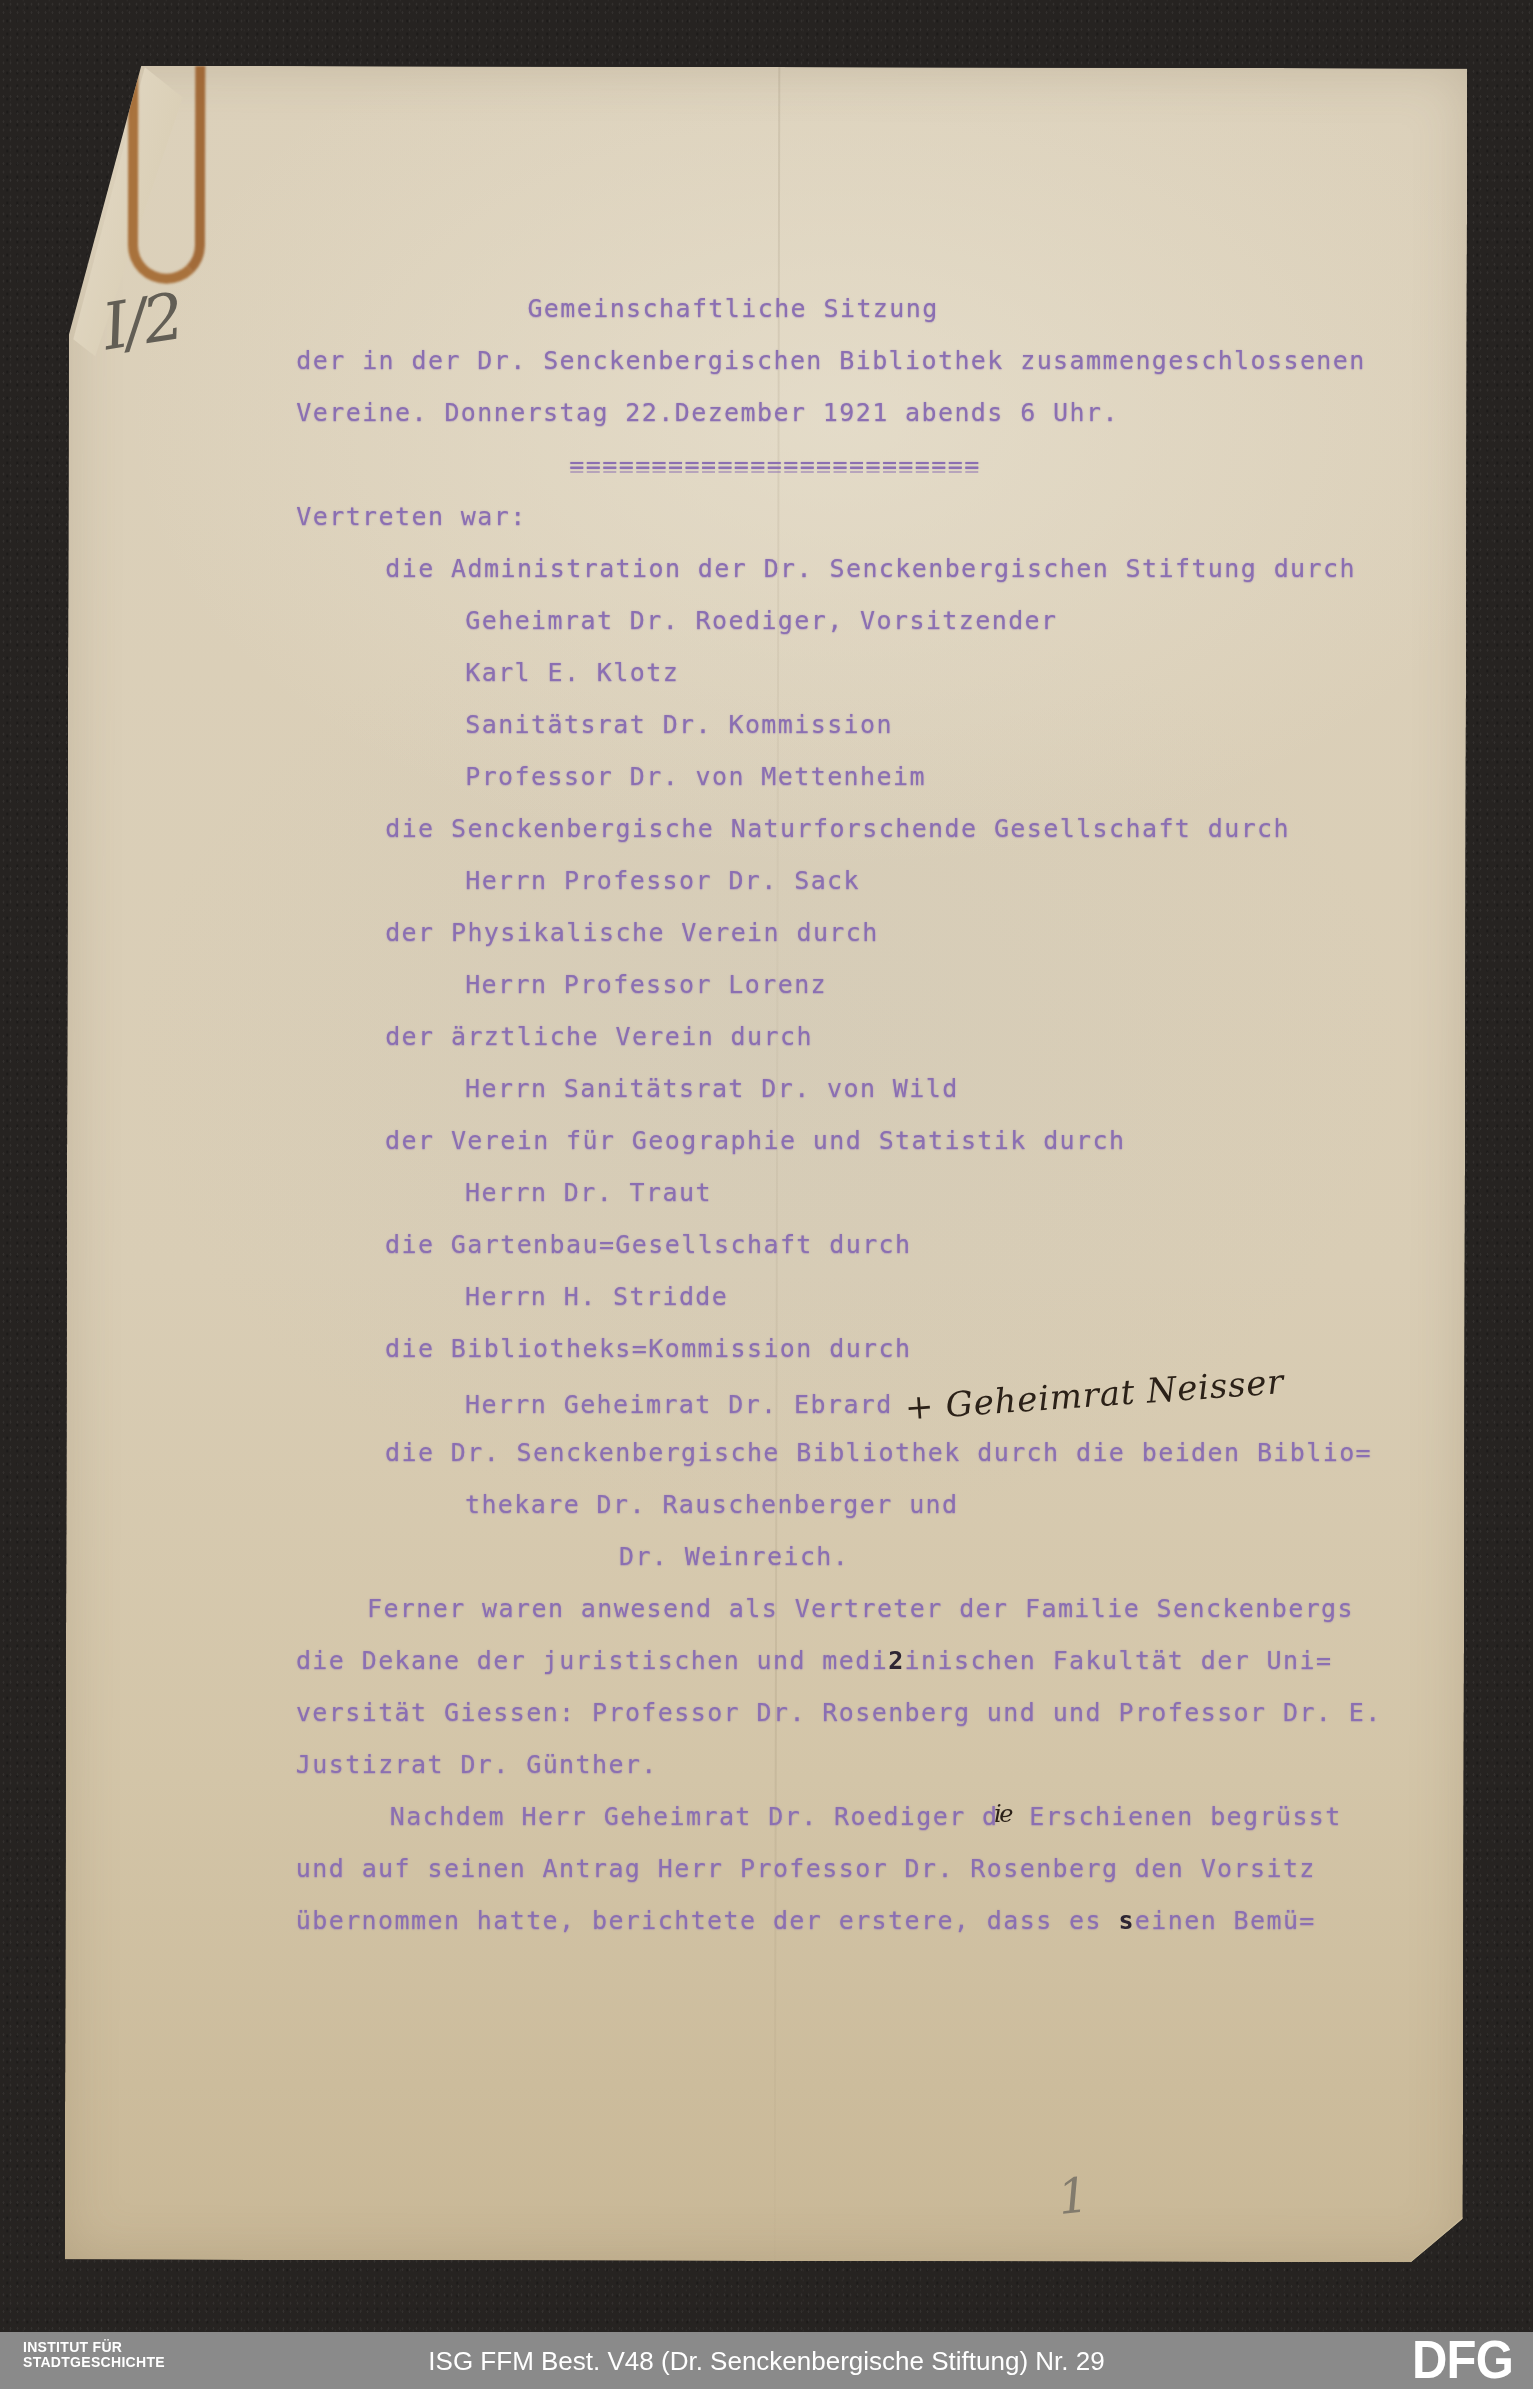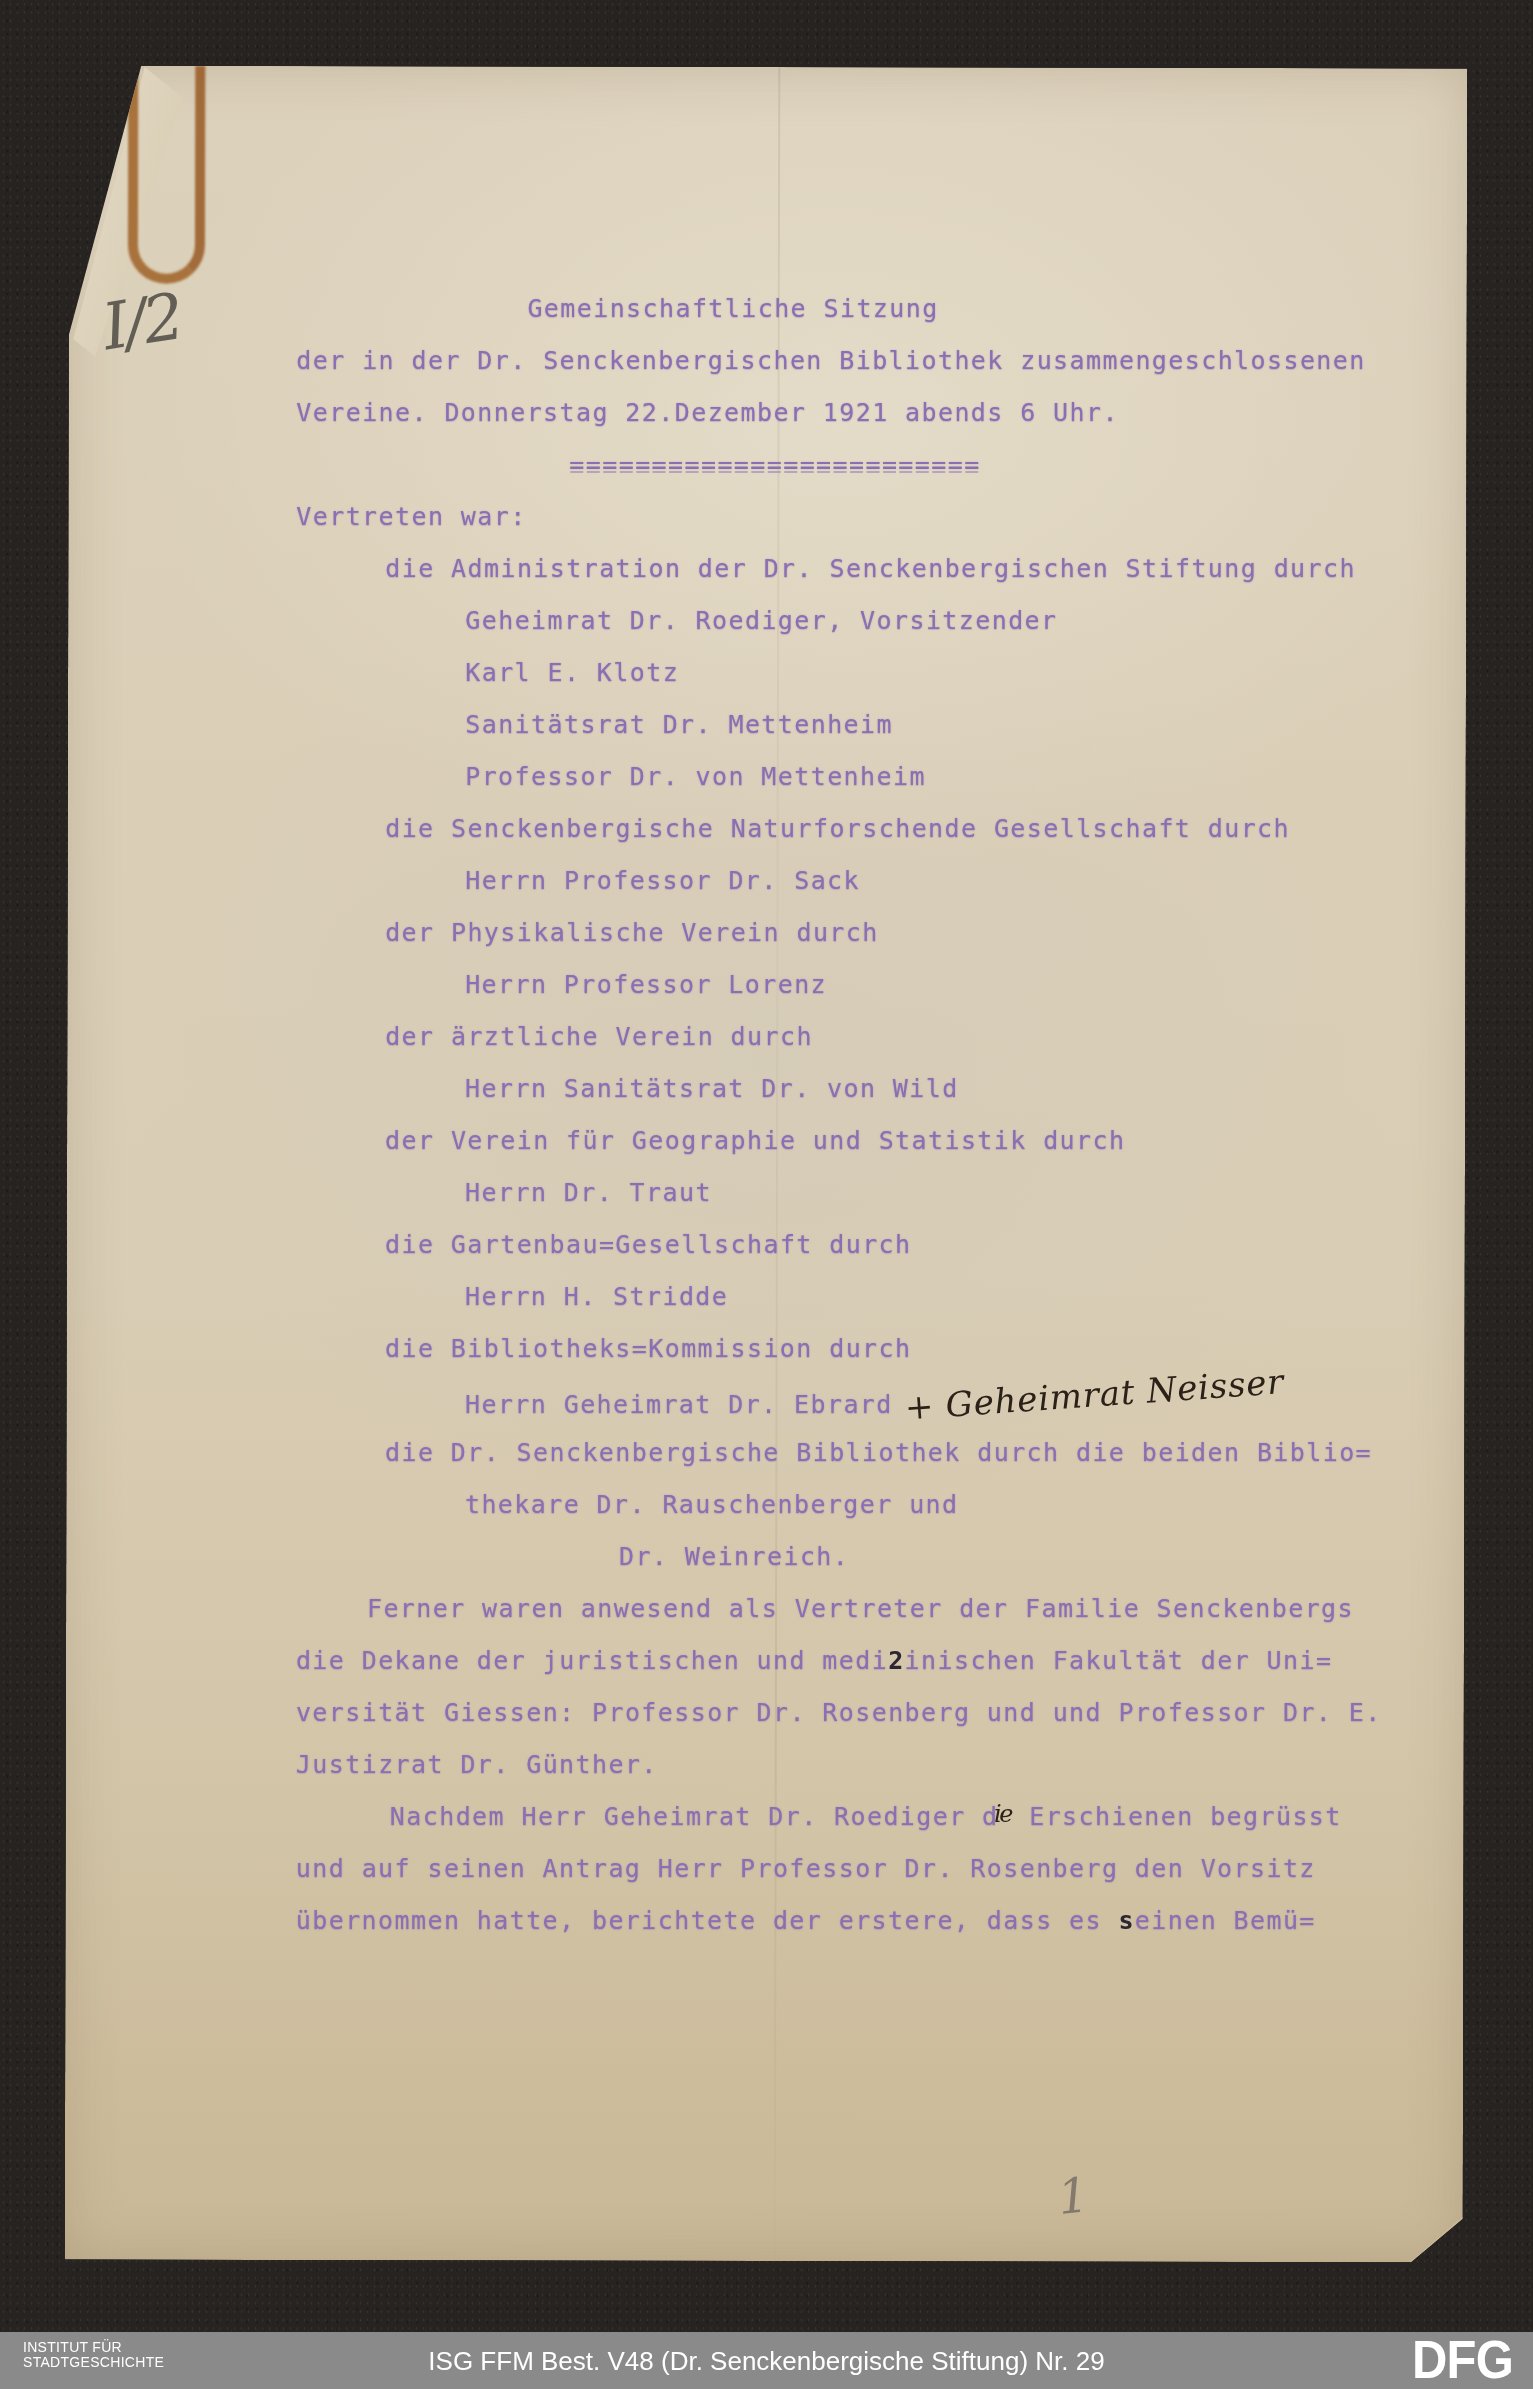--- a/index.html
+++ b/index.html
@@ -102,21 +102,21 @@
     font-family:"DejaVu Serif", serif;font-style:italic;
     font-size:24px;letter-spacing:-2.3px;color:#2b2118;text-shadow:none;
     transform:translateY(-3.1px);margin-left:-4.6px;margin-right:1.5px;
   }
   
   .footer{
     position:absolute;left:0;bottom:0;width:100%;height:57px;
     background:#8a8a8a;color:#fff;
   }
   .inst{position:absolute;left:23px;top:7.7px;line-height:1.12;}
-  .inst .b{font-weight:normal;font-size:14px;letter-spacing:0.3px;}
+  .inst .b{font-weight:bold;font-size:14px;letter-spacing:0.3px;}
   .inst .sub{font-size:10px;letter-spacing:0.5px;margin-top:19px;}
   .caption{
     position:absolute;left:50%;top:50%;transform:translate(-50%,-50%);
     font-size:26px;white-space:nowrap;
   }
   .dfg{
     position:absolute;right:20px;top:50%;transform:translateY(-52%) scaleY(1.08);
     font-size:49px;font-weight:bold;letter-spacing:-0.8px;
   }
 </style>
@@ -133,21 +133,21 @@
 
     <div class="typed">
         <div class="line ind-t"><span class="seg-typed">Gemeinschaftliche Sitzung</span></div>
         <div class="line ind-a"><span class="seg-typed">der in der Dr. Senckenbergischen Bibliothek zusammengeschlossenen</span></div>
         <div class="line ind-a"><span class="seg-typed">Vereine. Donnerstag 22.Dezember 1921 abends 6 Uhr.</span></div>
         <div class="line ind-s"><span class="seg-typed">=========================</span></div>
         <div class="line ind-a"><span class="seg-typed">Vertreten war:</span></div>
         <div class="line ind-b"><span class="seg-typed">die Administration der Dr. Senckenbergischen Stiftung durch</span></div>
         <div class="line ind-c"><span class="seg-typed">Geheimrat Dr. Roediger, Vorsitzender</span></div>
         <div class="line ind-c"><span class="seg-typed">Karl E. Klotz</span></div>
-        <div class="line ind-c"><span class="seg-typed">Sanitätsrat Dr. Mettenheim</span></div>
+        <div class="line ind-c"><span class="seg-typed">Sanitätsrat Dr. Kommission</span></div>
         <div class="line ind-c"><span class="seg-typed">Professor Dr. von Mettenheim</span></div>
         <div class="line ind-b"><span class="seg-typed">die Senckenbergische Naturforschende Gesellschaft durch</span></div>
         <div class="line ind-c"><span class="seg-typed">Herrn Professor Dr. Sack</span></div>
         <div class="line ind-b"><span class="seg-typed">der Physikalische Verein durch</span></div>
         <div class="line ind-c"><span class="seg-typed">Herrn Professor Lorenz</span></div>
         <div class="line ind-b"><span class="seg-typed">der ärztliche Verein durch</span></div>
         <div class="line ind-c"><span class="seg-typed">Herrn Sanitätsrat Dr. von Wild</span></div>
         <div class="line ind-b"><span class="seg-typed">der Verein für Geographie und Statistik durch</span></div>
         <div class="line ind-c"><span class="seg-typed">Herrn Dr. Traut</span></div>
         <div class="line ind-b"><span class="seg-typed">die Gartenbau=Gesellschaft durch</span></div>

